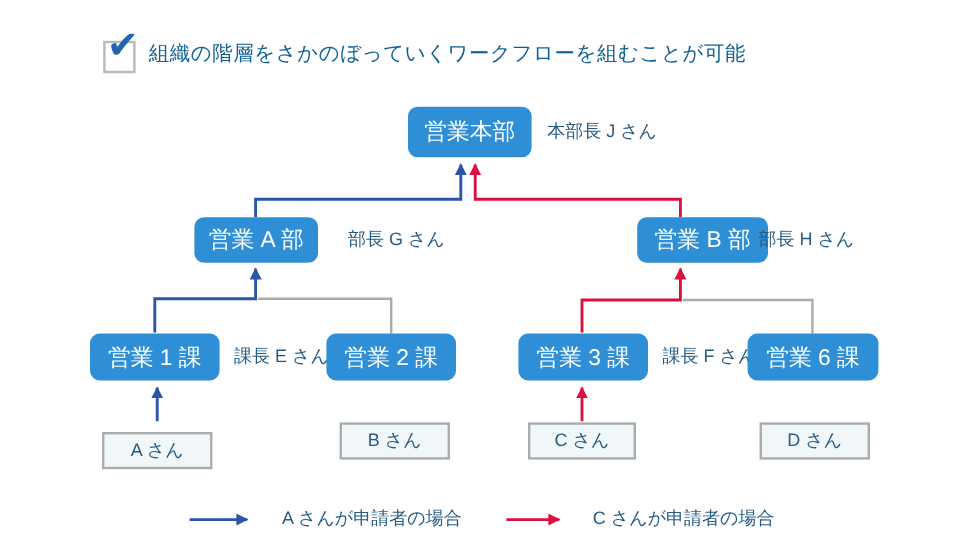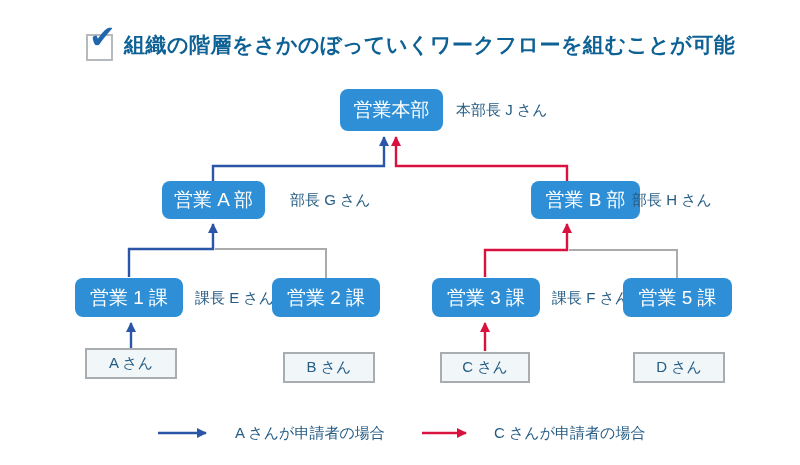--- a/index.html
+++ b/index.html
@@ -3,21 +3,21 @@
 <meta charset="utf-8">
 <style>
   html, body { margin: 0; padding: 0; background: #ffffff; }
   body { width: 800px; height: 465px; font-family: "Liberation Sans", "DejaVu Sans", sans-serif; }
   .canvas { position: relative; width: 800px; height: 465px; background: #ffffff; overflow: hidden; }
 
   
   .title-row { position: absolute; left: 86px; top: 28px; display: flex; align-items: flex-start; }
   .checkbox { position: relative; width: 23px; height: 23px; border: 2px solid #b6babd; background: #ffffff; margin-top: 6px; }
   .checkmark { position: absolute; left: 1px; top: -15px; font-size: 32px; font-weight: bold; line-height: 1; color: var(--check_blue); }
-  .page-title { margin-left: 11px; font-size: 21px; font-weight: bold; letter-spacing: 0.5px; color: var(--title_blue); line-height: 34px; }
+  .page-title { margin-left: 11px; font-size: 17px; font-weight: normal; letter-spacing: 0.5px; color: var(--title_blue); line-height: 34px; }
 
   
   .dept {
     position: absolute; box-sizing: border-box;
     display: flex; align-items: center; justify-content: center;
     background: var(--box_blue); color: #ffffff;
     font-size: 19px; border-radius: 8px; white-space: nowrap;
   }
   
   .person-box {
@@ -85,23 +85,23 @@
   <span class="side-label" style="left:632px; top:191px;">部長 H さん</span>
 
   <div class="dept" style="left:75px; top:278px; width:108px; height:39px;">営業 1 課</div>
   <span class="side-label" style="left:195px; top:289px;">課長 E さん</span>
 
   <div class="dept" style="left:272px; top:278px; width:108px; height:39px;">営業 2 課</div>
 
   <div class="dept" style="left:432px; top:278px; width:108px; height:39px;">営業 3 課</div>
   <span class="side-label" style="left:552px; top:289px;">課長 F さん</span>
 
-  <div class="dept" style="left:623px; top:278px; width:109px; height:39px;">営業 5 課</div>
+  <div class="dept" style="left:623px; top:278px; width:109px; height:39px;">営業 6 課</div>
 
-  <div class="person-box" style="left:85px; top:348px; width:92px; height:31px;text-align:center;">A さん</div>
+  <div class="person-box" style="left:85px; top:360px; width:92px; height:31px;text-align:center;">A さん</div>
   <div class="person-box" style="left:283px; top:352px; width:92px; height:31px;">B さん</div>
   <div class="person-box" style="left:440px; top:352px; width:90px; height:31px;">C さん</div>
   <div class="person-box" style="left:633px; top:352px; width:92px; height:31px;">D さん</div>
 
   <span class="legend-label" style="left:235px; top:424px;">A さんが申請者の場合</span>
   <span class="legend-label" style="left:494px; top:424px;">C さんが申請者の場合</span>
 
 </div>
 
 </body></html>

